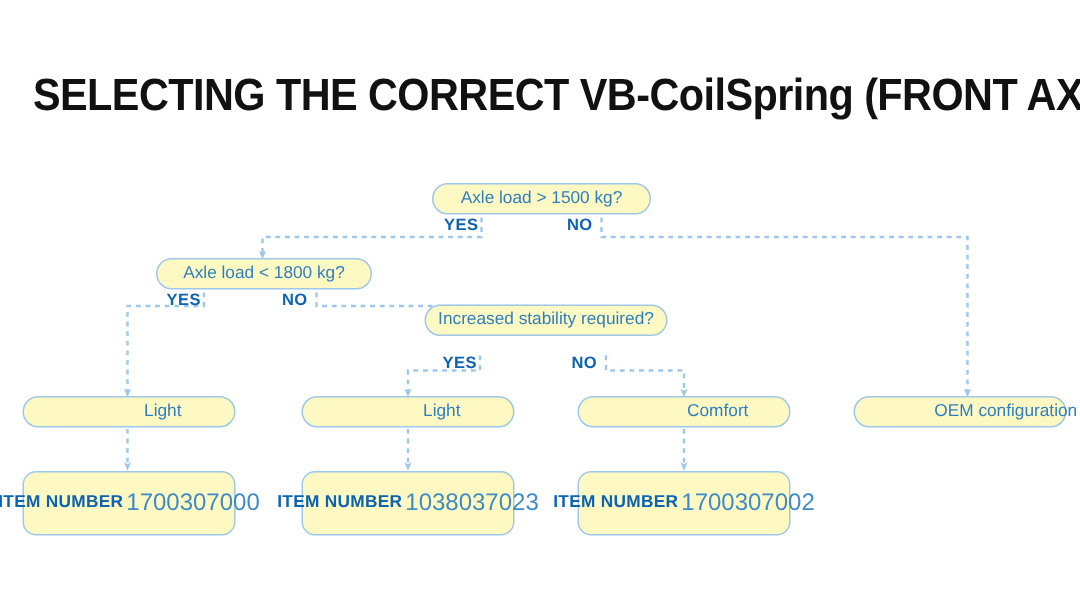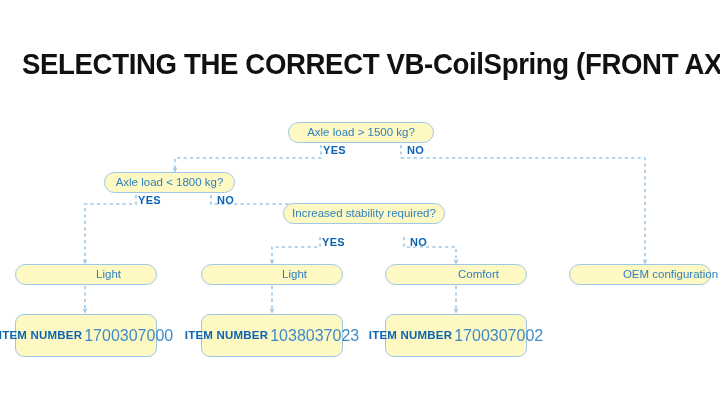--- a/index.html
+++ b/index.html
@@ -94,21 +94,21 @@
   }
   
   .branch-label {
     position: absolute;
     color: #0b63b2;
     font-weight: bold;
     font-size: 11px;
     line-height: 13px;
     letter-spacing: 0.3px;
     white-space: nowrap;
-    text-align: right;
+    text-align: left;
   }
 </style>
 </head>
 <body>
 
 <div id="page">
 
   <div id="title">SELECTING THE CORRECT VB-CoilSpring (FRONT AXLE)</div>
 
   <svg id="connectors" viewBox="0 0 720 405" xmlns="http://www.w3.org/2000/svg">
@@ -138,21 +138,21 @@
       <path d="M456,286 L456,311" marker-end="url(#arrow)"></path>
     </g>
   </svg>
 
   <div class="node decision" style="left:288px; top:122px; width:146px;">
     <span class="node-label">Axle load &gt; 1500 kg?</span>
   </div>
   <div class="branch-label" style="left:296px; top:144px; width:50px;">YES</div>
   <div class="branch-label" style="left:378px; top:144px; width:46px;">NO</div>
 
-  <div class="node decision" style="left:104px; top:172px; width:131px;">
+  <div class="node decision" style="left:104px; top:172px; width:144px;">
     <span class="node-label">Axle load &lt; 1800 kg?</span>
   </div>
   <div class="branch-label" style="left:111px; top:194px; width:50px;">YES</div>
   <div class="branch-label" style="left:188px; top:194px; width:46px;">NO</div>
 
   <div class="node decision" style="left:283px; top:203px; width:162px;">
     <span class="node-label">Increased stability required?</span>
   </div>
   <div class="branch-label" style="left:295px; top:236px; width:50px;">YES</div>
   <div class="branch-label" style="left:381px; top:236px; width:46px;">NO</div>

